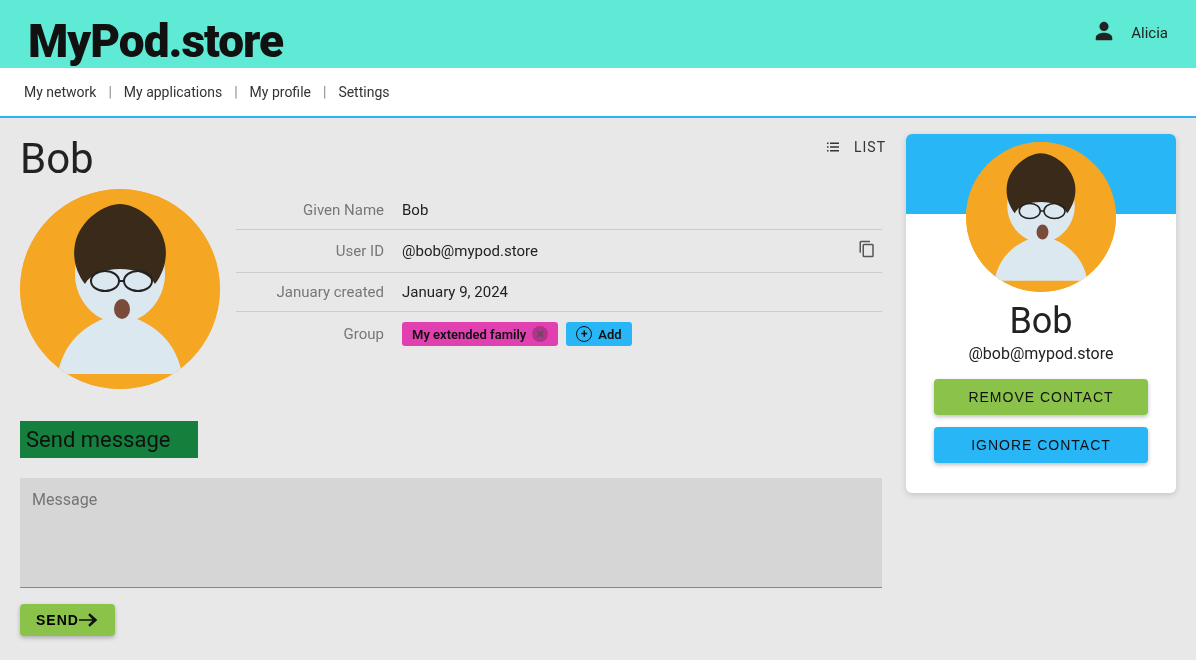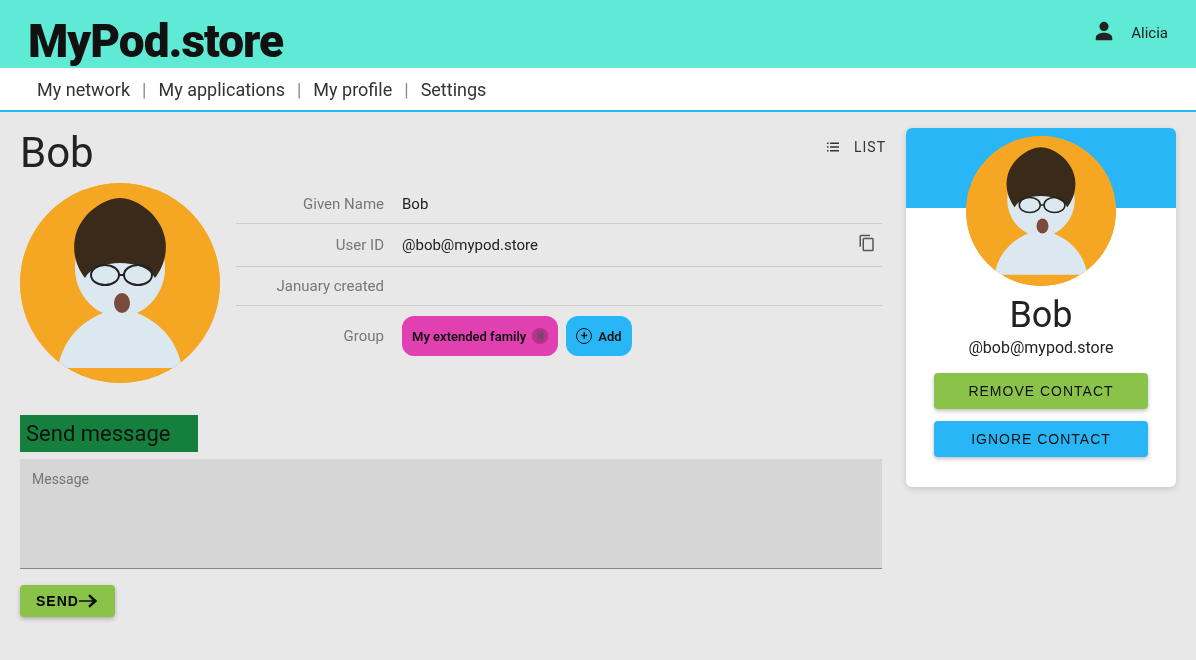--- a/index.html
+++ b/index.html
@@ -31,26 +31,26 @@
     display: flex;
     align-items: center;
     gap: 16px;
     padding-top: 20px;
     color: #222;
     font-size: 15px;
   }
   .user-icon svg { width: 22px; height: 22px; fill: #222; }
   .navbar {
     background: #fff;
-    height: 44px;
+    height: 50px;
     border-bottom: 2px solid #29b6f6;
     display: flex;
     align-items: center;
-    padding-left: 37px;
-    font-size: 18px;
+    padding-left: 24px;
+    font-size: 14px;
     color: #333;
   }
   .navbar a { color: #333; text-decoration: none; cursor: pointer; }
   .nav-sep { color: #888; margin: 0 12px; }
   .content {
     display: flex;
     gap: 24px;
     padding: 16px 20px;
   }
   .main-col { flex: 1; }
@@ -114,22 +114,22 @@
     display: flex;
     align-items: center;
     gap: 8px;
   }
   .copy-icon { margin-left: auto; cursor: pointer; color: #555; }
   .copy-icon svg { width: 18px; height: 18px; fill: #555; }
   .chip {
     display: inline-flex;
     align-items: center;
     gap: 6px;
-    border-radius: 12px;
-    padding: 12px 10px;
+    border-radius: 3px;
+    padding: 4px 10px;
     font-size: 13px;
     font-weight: 600;
   }
   .chip-family { background: #e040b0; color: #111; }
   .chip-family .x {
     width: 16px; height: 16px; border-radius: 50%;
     background: rgba(0,0,0,0.2);
     display: inline-flex; align-items:center; justify-content:center;
     font-size: 11px; color: #555; cursor:pointer;
   }
@@ -148,25 +148,25 @@
     font-size: 22px;
     padding: 6px 28px 6px 6px;
   }
   .msg-box {
     width: 100%;
     height: 110px;
     background: #d6d6d6;
     border: none;
     border-bottom: 1px solid #888;
     padding: 12px;
-    font-size: 14px;
+    font-size: 16px;
     color: #555;
     resize: none;
     font-family: inherit;
-    margin-top: 7px;
+    margin-top: 20px;
     outline: none;
   }
   .send-btn {
     margin-top: 12px;
     background: #8bc34a;
     border: none;
     border-radius: 4px;
     padding: 8px 16px;
     font-size: 14px;
     font-weight: 600;
@@ -273,20 +273,21 @@
             <span>@bob@mypod.store</span>
             <span class="copy-icon">
               <svg viewBox="0 0 24 24">
                   <path d="M16 1H4a2 2 0 0 0-2 2v14h2V3h12V1zm3 4H8a2 2 0 0 0-2 2v14a2 2 0 0 0 2 2h11a2 2 0 0 0 2-2V7a2 2 0 0 0-2-2zm0 16H8V7h11v14z"></path>
                 </svg>
             </span>
           </div>
         </div>
         <div class="info-row">
           <div class="info-label">January created</div>
+          <div class="info-value">January 9, 2024</div>
         </div>
         <div class="info-row" style="border-bottom:none">
           <div class="info-label">Group</div>
           <div class="info-value">
             <span class="chip chip-family">
               <span>My extended family</span>
               <span class="x">✕</span>
             </span>
             <span class="chip chip-add">
               <span class="plus">+</span>

